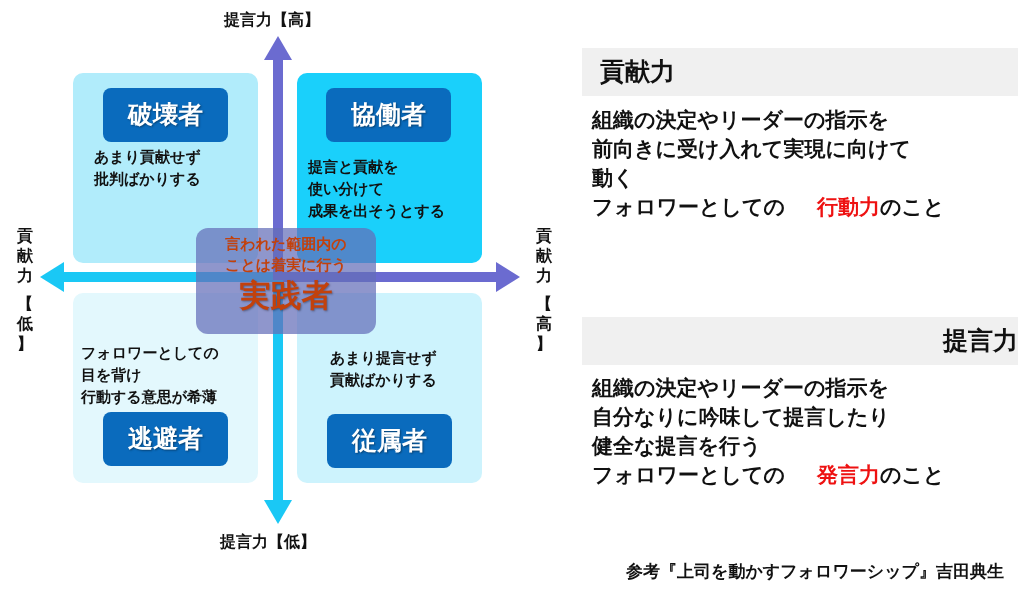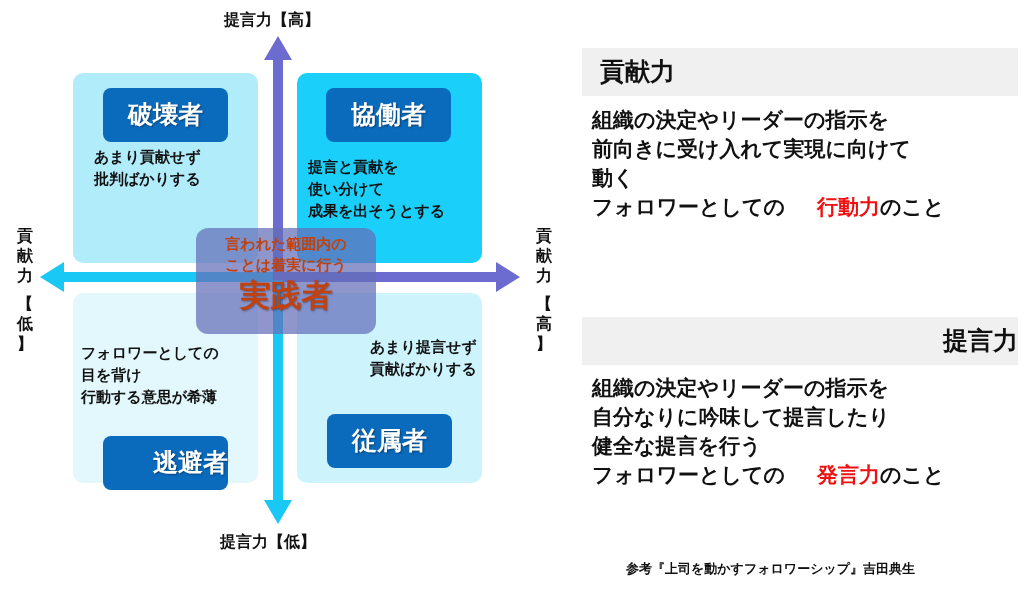--- a/index.html
+++ b/index.html
@@ -18,21 +18,21 @@
   .axis-label { position:absolute; font-size:16px; font-weight:bold; white-space:nowrap; }
   .vlabel { position:absolute; font-size:16px; font-weight:bold; width:20px; line-height:20px; text-align:center; }
   .center-box { position:absolute; left:196px; top:228px; width:180px; height:106px; border-radius:12px;
                 background:rgba(100,110,185,0.72); color:#c2410c; text-align:center; }
   .center-box .sub { font-size:15px; font-weight:bold; line-height:21px; margin-top:6px; }
   .center-box .title { font-size:31px; font-weight:bold; line-height:34px; margin-top:2px; text-shadow:1px 1px 2px rgba(0,0,0,0.35); }
   .panel-head { position:absolute; left:582px; width:436px; height:48px; background:#f0f0f0;
                 font-size:25px; font-weight:bold; line-height:48px; padding-left:18px; box-sizing:border-box; }
   .panel-body { position:absolute; left:592px; font-size:21px; font-weight:bold; line-height:29px; white-space:nowrap; }
   .hl { color:#ee1111;padding-left:32px; }
-  .ref { position:absolute; left:626px; top:560px; font-size:13px; font-weight:bold; white-space:nowrap; }
+  .ref { position:absolute; left:626px; top:560px; font-size:17px; font-weight:bold; white-space:nowrap; }
 </style>
 </head>
 <body>
 
 <div class="quad q-tl"></div>
 <div class="quad q-tr"></div>
 <div class="quad q-bl"></div>
 <div class="quad q-br"></div>
 
 <svg class="abs" style="left:0;top:0;" width="560" height="599">
@@ -81,23 +81,23 @@
   <div>提言と貢献を</div>
   <div>使い分けて</div>
   <div>成果を出そうとする</div>
 </div>
 
 <div class="desc" style="left:81px;top:342px;">
   <div>フォロワーとしての</div>
   <div>目を背け</div>
   <div>行動する意思が希薄</div>
 </div>
-<div class="badge" style="left:103px;top:436px;text-align:right;">逃避者</div>
+<div class="badge" style="left:103px;top:412px;">逃避者</div>
 
-<div class="desc" style="left:330px;top:336px;margin-left:40px;">
+<div class="desc" style="left:330px;top:347px;">
   <div>あまり提言せず</div>
   <div>貢献ばかりする</div>
 </div>
 <div class="badge" style="left:327px;top:414px;">従属者</div>
 
 <div class="center-box">
   <div class="sub">
     <div>言われた範囲内の</div>
     <div>ことは着実に行う</div>
   </div>

